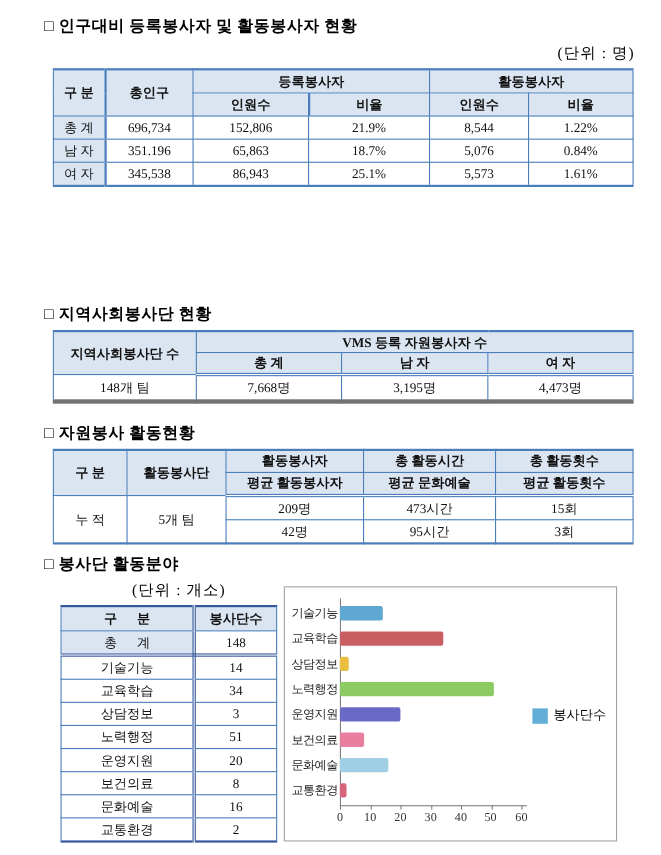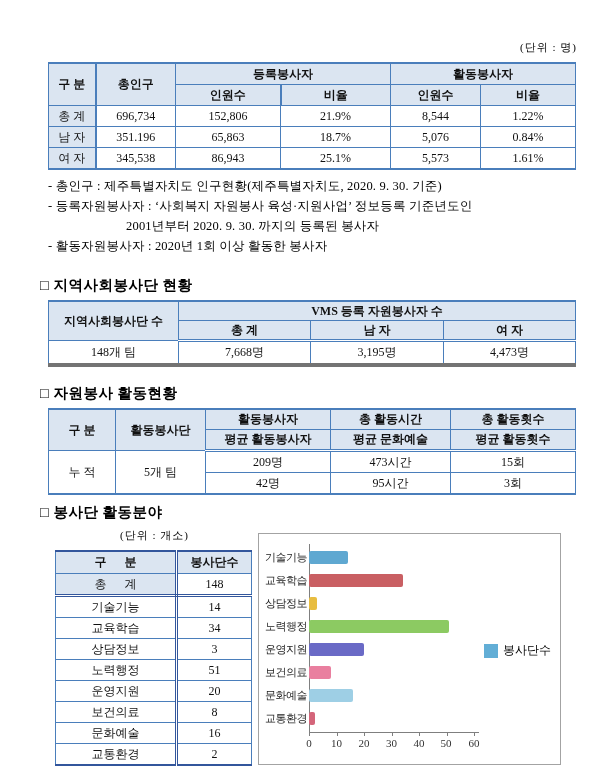--- a/index.html
+++ b/index.html
@@ -3,21 +3,21 @@
 <meta charset="utf-8">
 <style>
   html,body{margin:0;padding:0;}
   body{
     width:601px;height:777px;background:#ffffff;
     font-family:"Liberation Serif","DejaVu Serif",serif;
     color:#1a1a1a;position:relative;overflow:hidden;
   }
   .page{position:absolute;inset:0;}
   .sec-title{position:absolute;font-size:14.5px;font-weight:bold;letter-spacing:0.5px;color:#000;}
-  .unit{position:absolute;font-size:11px;color:#000;letter-spacing:1px;}
+  .unit{position:absolute;font-size:14px;color:#000;letter-spacing:1px;}
 
   table.t{position:absolute;border-collapse:collapse;table-layout:fixed;}
   table.t th,table.t td{
     border:1px solid #4a7ebb;text-align:center;font-size:12px;
     padding:0;overflow:hidden;color:#111;
   }
   table.t th{background:#dbe5f1;font-weight:bold;}
 
   
   .t1{left:48px;top:62px;width:527px;border-top:2px solid #4a7ebb;border-bottom:2px solid #4a7ebb;}
@@ -63,20 +63,21 @@
   .xaxis{position:absolute;left:50px;top:203px;height:14px;width:180px;}
   .ctick{position:absolute;transform:translateX(-50%);font-size:11px;color:#333;}
   .legend{position:absolute;left:225px;top:108px;display:flex;align-items:center;gap:5px;font-size:12px;color:#000;}
   .swatch{width:14px;height:14px;flex:none;display:inline-block;}
 </style>
 </head>
 <body>
 
 <div class="page">
 
+  <div class="sec-title" style="left:40px;top:14px;">□ 인구대비 등록봉사자 및 활동봉사자 현황</div>
   <div class="unit" style="right:24px;top:40px;">(단위 : 명)</div>
 
   <table class="t t1">
     <colgroup>
         <col style="width:47px">
         <col style="width:80px">
         <col style="width:105px">
         <col style="width:110px">
         <col style="width:90px">
         <col style="width:95px">
@@ -114,26 +115,20 @@
       <td class="rowhdr">여 자</td>
       <td>345,538</td>
       <td>86,943</td>
       <td>25.1%</td>
       <td>5,573</td>
       <td>1.61%</td>
     </tr>
   </tbody>
     </table>
 
-  <div class="notes">
-    <div class="note">- 총인구 : 제주특별자치도 인구현황(제주특별자치도, 2020. 9. 30. 기준)</div>
-    <div class="note">- 등록자원봉사자 : ‘사회복지 자원봉사 육성·지원사업’ 정보등록 기준년도인</div>
-    <div class="note note-indent">2001년부터 2020. 9. 30. 까지의 등록된 봉사자</div>
-    <div class="note">- 활동자원봉사자 : 2020년 1회 이상 활동한 봉사자</div>
-  </div>
 
   <div class="sec-title" style="left:40px;top:276px;">□ 지역사회봉사단 현황</div>
 
   <table class="t t2">
     <colgroup>
         <col style="width:130px">
         <col style="width:132px">
         <col style="width:133px">
         <col style="width:132px">
       </colgroup>

